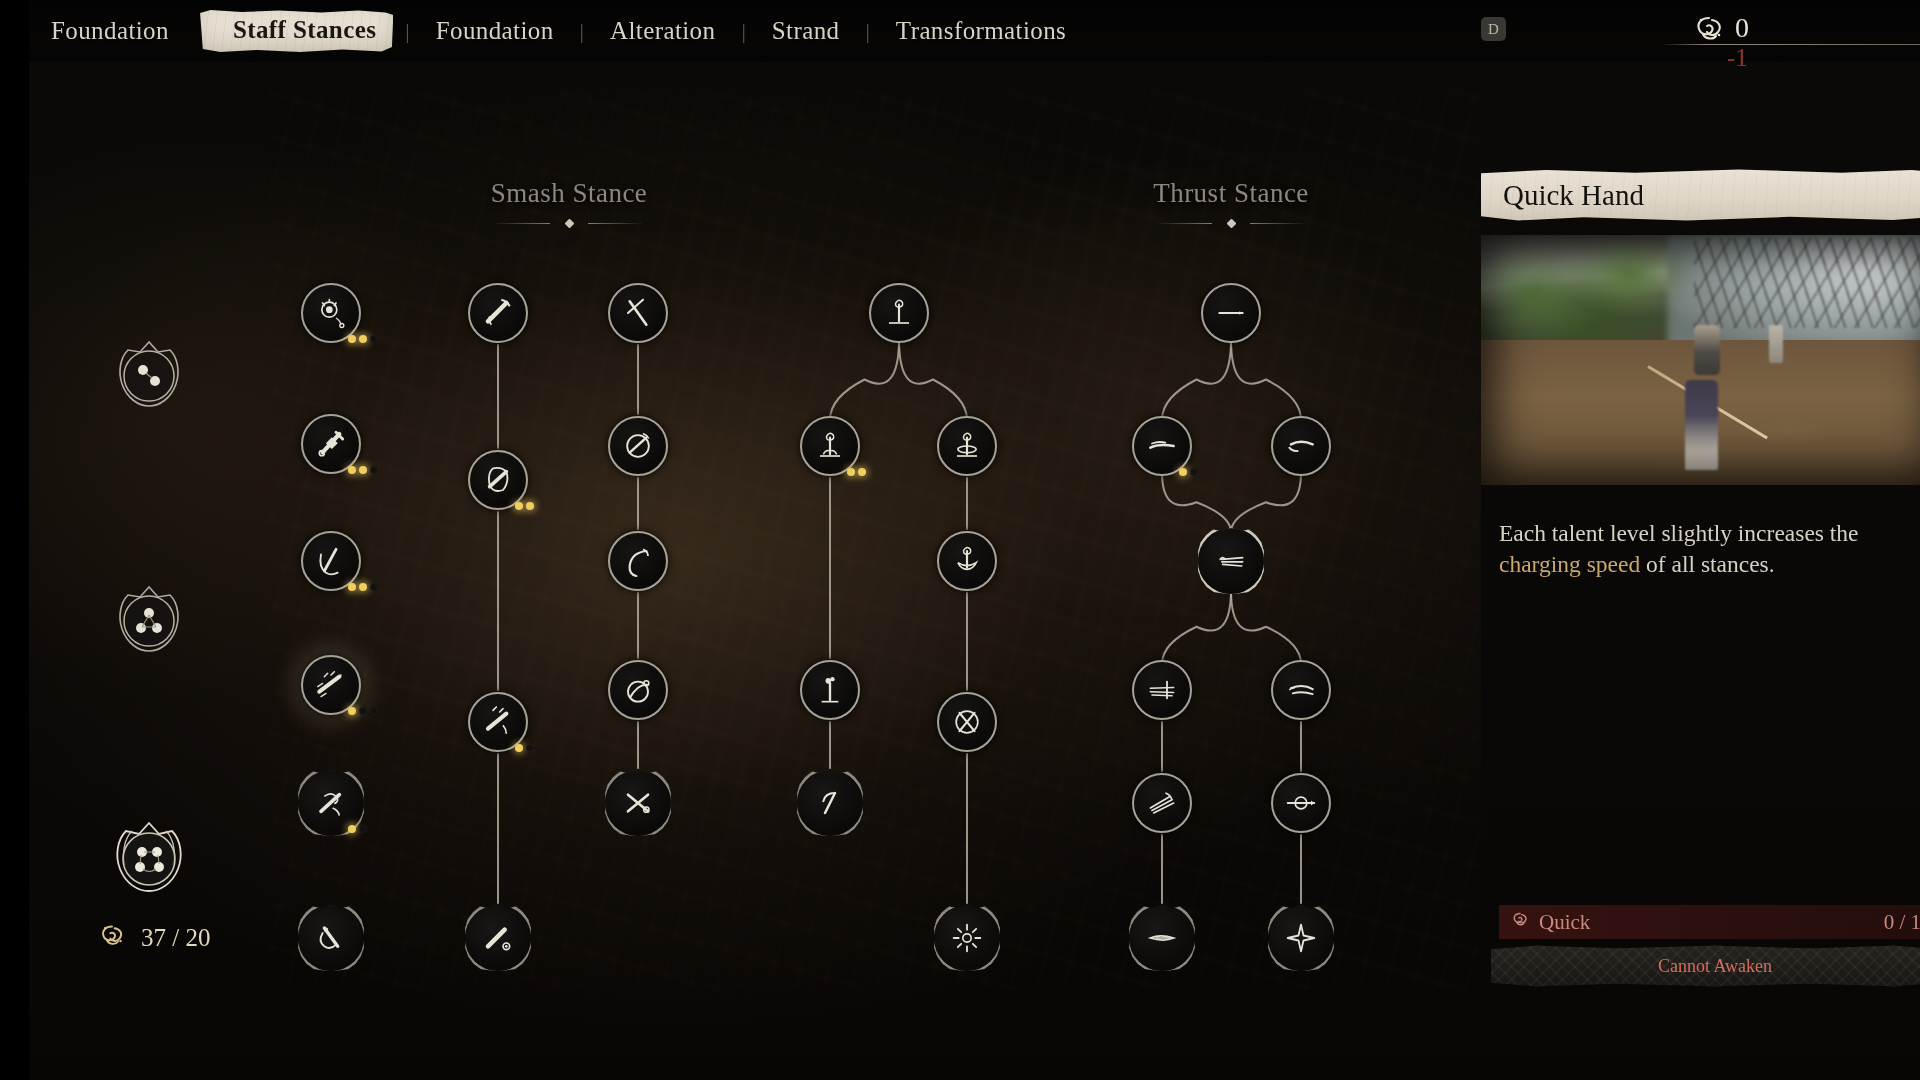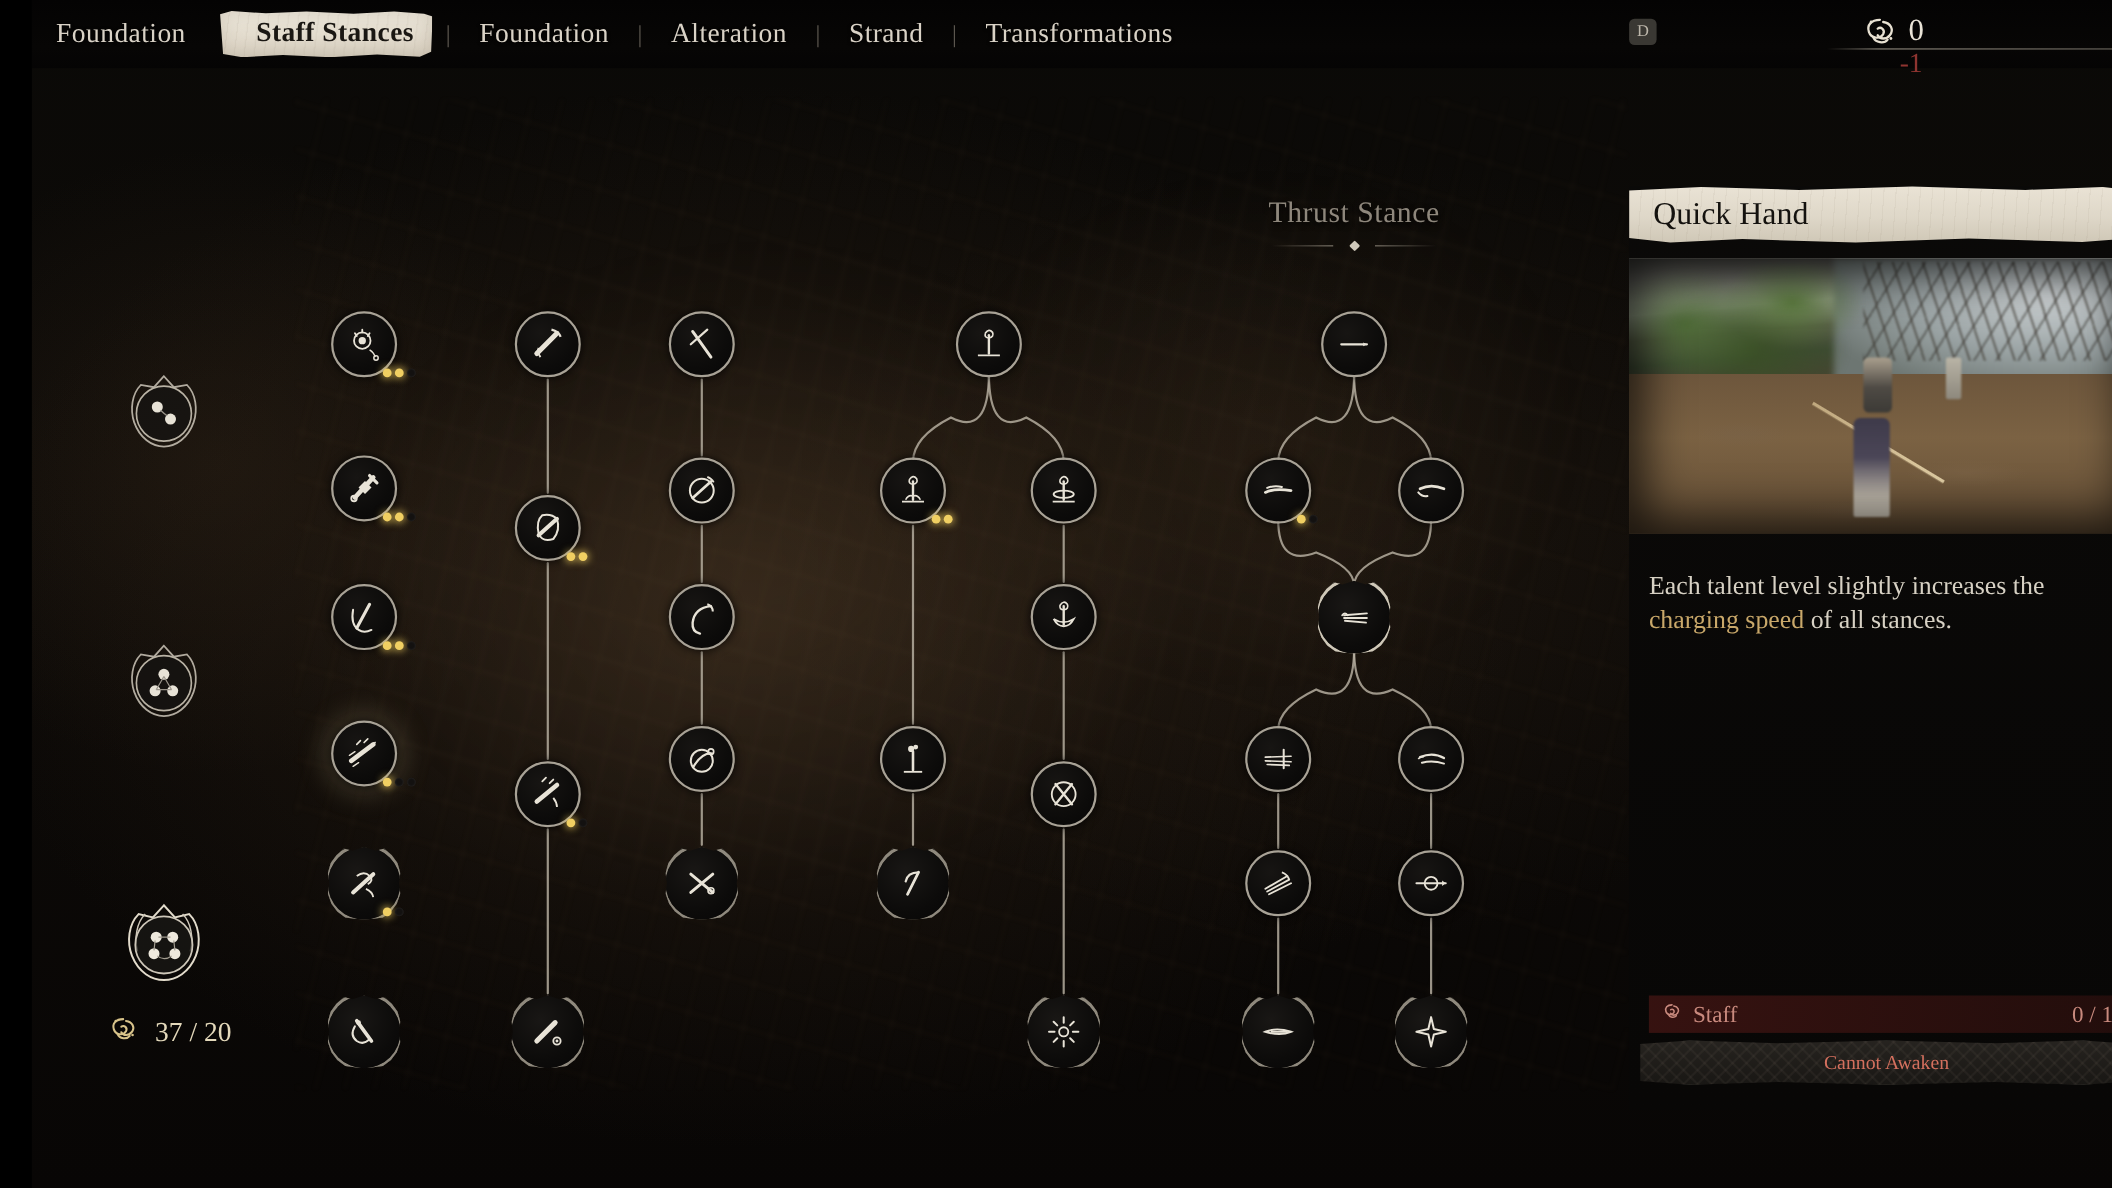--- a/index.html
+++ b/index.html
@@ -295,20 +295,26 @@
           <circle cx="12" cy="8" r="1.3" fill="#e8e1d2"></circle>
           <circle cx="30" cy="23" r="1.3" fill="#e8e1d2"></circle>
         </svg>
       </span>
       <div class="topval">0</div>
       <div class="line"></div>
       <div class="botval">-1</div>
     </div>
   </div>
 
+  <div class="colhead" style="left:390px;">
+    <div>Smash Stance</div>
+    <div class="rule">
+        <span class="dia"></span>
+      </div>
+  </div>
   <div class="colhead" style="left:1052px;">
     <div>Thrust Stance</div>
     <div class="rule">
         <span class="dia"></span>
       </div>
   </div>
 
   <div class="tier" style="left:120px;top:375px;">
     <svg viewBox="0 0 78 78">
       <path d="M39 6 L30 16 L18 14 C10 22 8 36 12 48 C17 62 28 70 39 70 C50 70 61 62 66 48 C70 36 68 22 60 14 L48 16 Z" fill="none" stroke="#cdc6b8" stroke-width="1.6" opacity="0.85"></path>
@@ -737,19 +743,19 @@
     <span class="lbl">
       <span>
         <svg width="22" height="20" viewBox="0 0 40 32">
           <g fill="none" stroke="#c98a7e" stroke-width="2.6" stroke-linecap="round">
             <path d="M20 6 C12 6 8 11 10 17 C12 23 20 24 23 19 C25 15 21 12 18 14"></path>
             <path d="M23 8 C30 9 33 15 29 20 C26 24 20 24 18 20"></path>
             <path d="M14 22 C16 27 24 28 27 24"></path>
           </g>
         </svg>
       </span>
-      <span>Staff</span>
+      <span>Quick</span>
     </span>
     <span>0 / 1</span>
   </div>
 
   <div id="awaken">Cannot Awaken</div>
 </div>
 
 </body></html>

